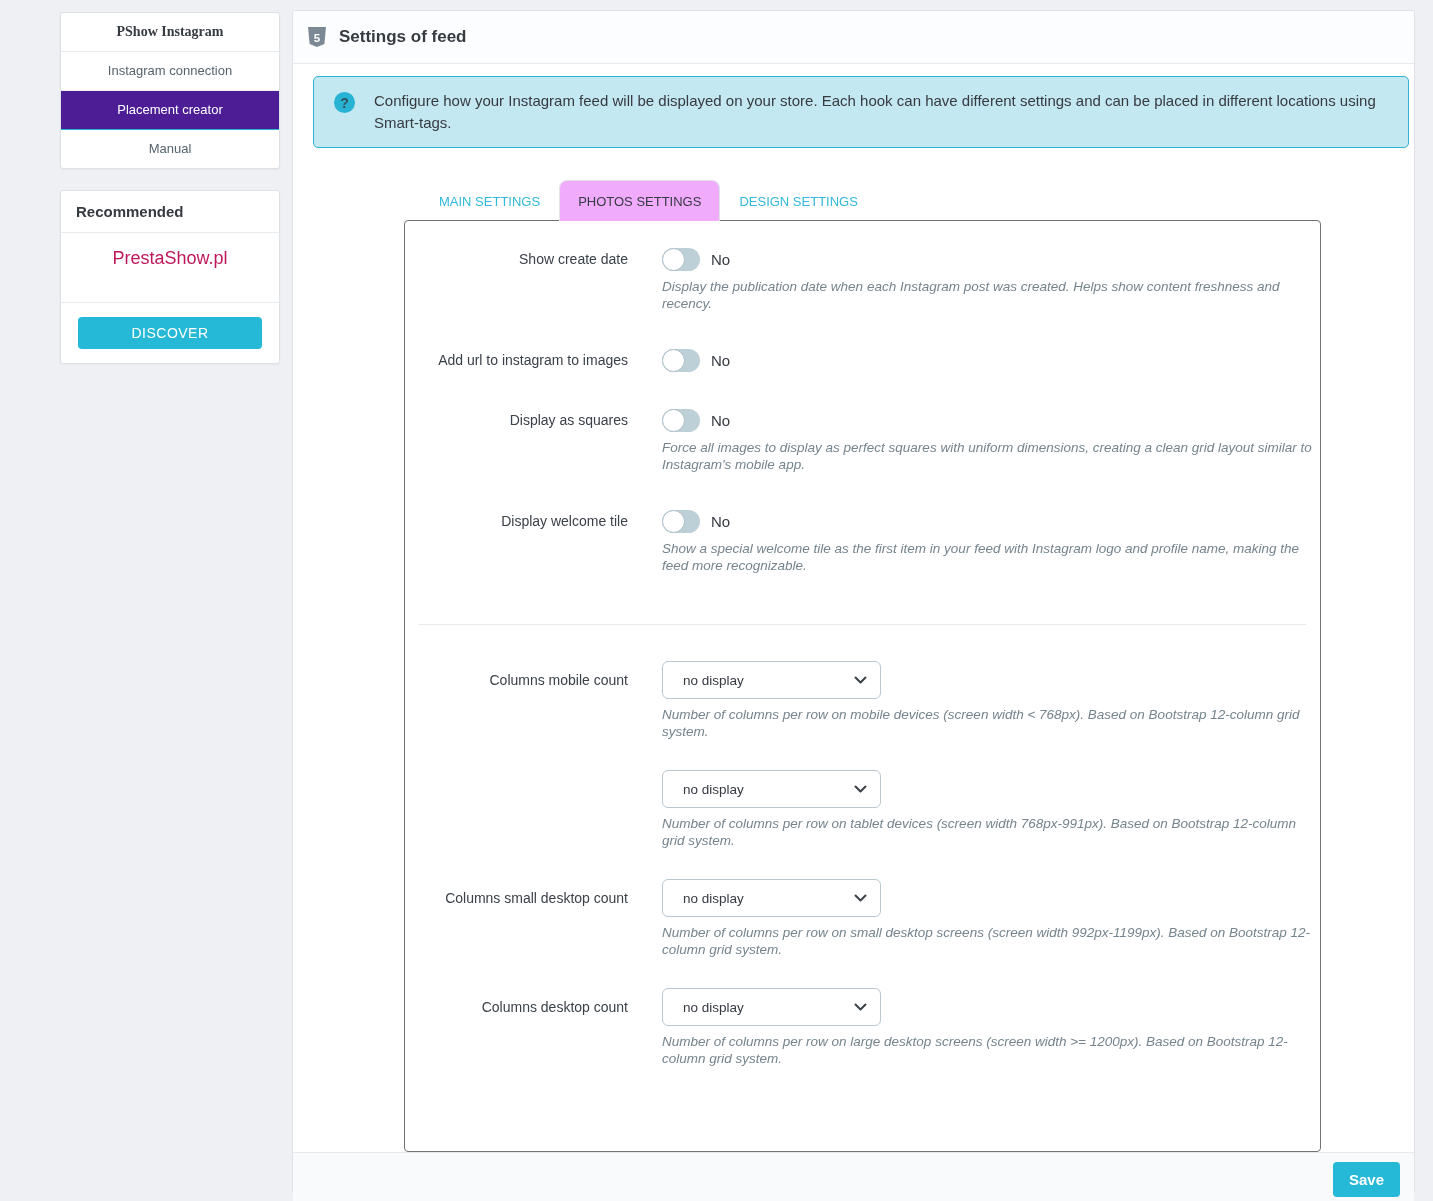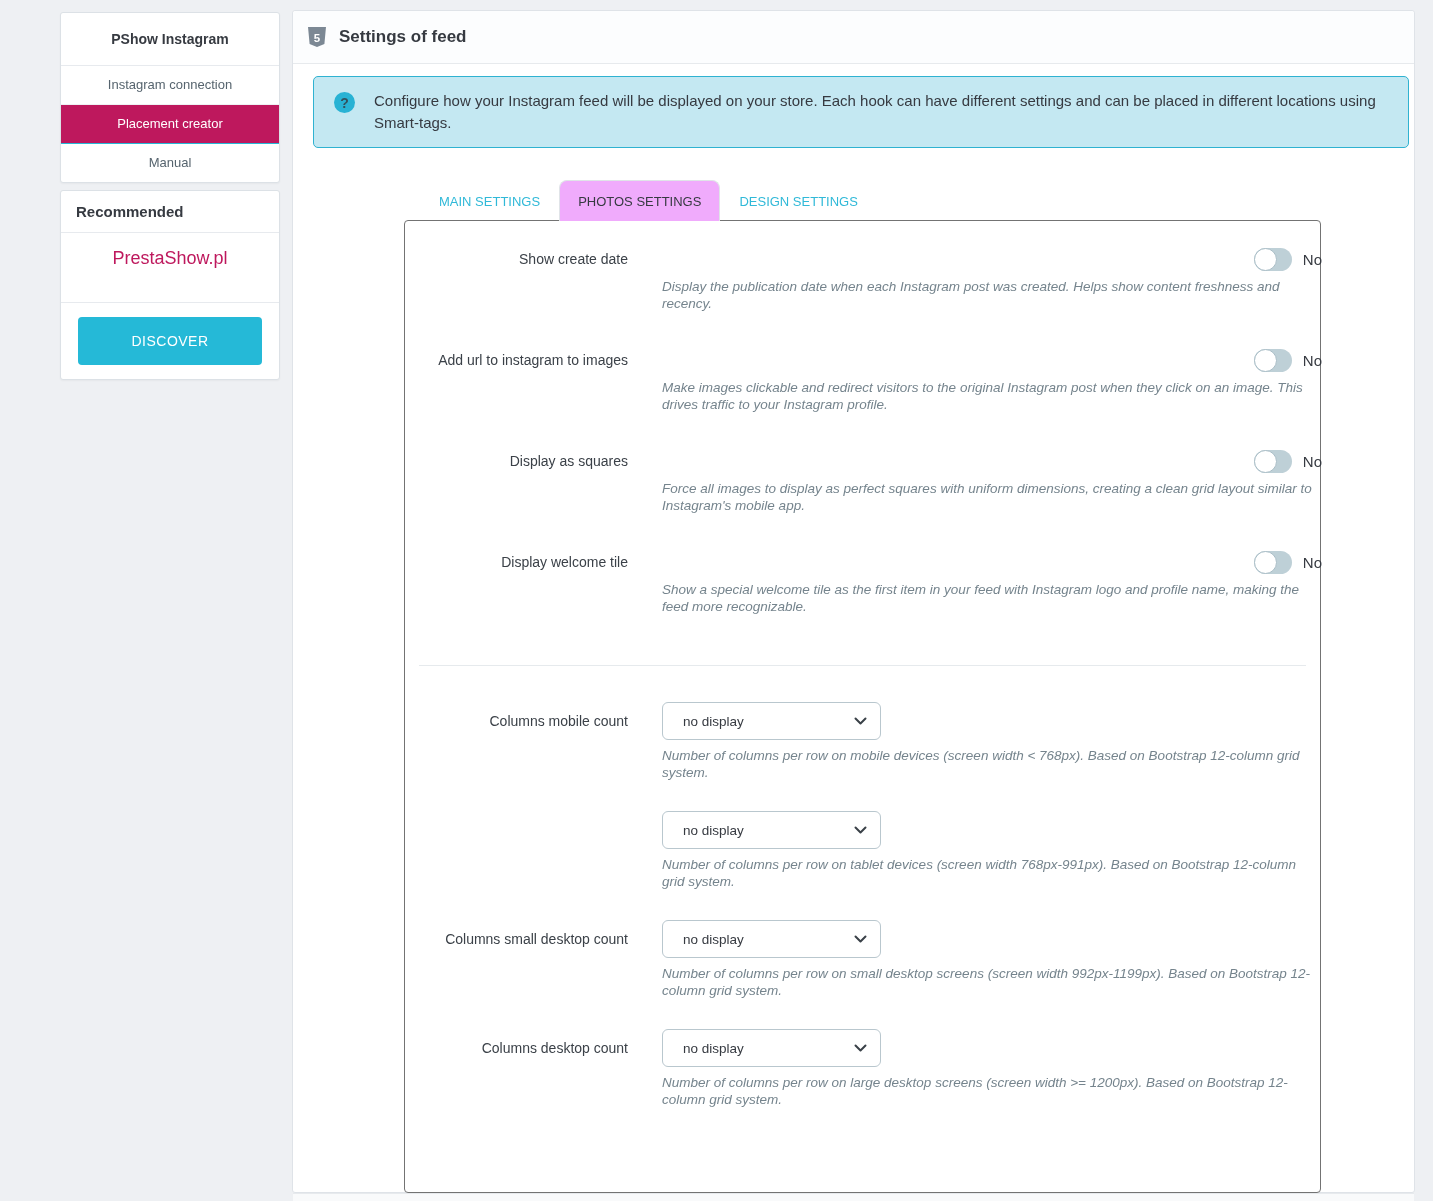--- a/index.html
+++ b/index.html
@@ -12,37 +12,37 @@
   }
   
   .card {
     position:absolute; left:60px; width:220px; box-sizing:border-box;
     background:#fff; border:1px solid #dce1e6; border-radius:3px;
     box-shadow:0 1px 2px rgba(0,0,0,.04);
   }
   #module-nav { top:12px; }
   .module-title {
     text-align:center; font-weight:bold; font-size:14px;
-    padding:18px 8px; border-bottom:1px solid #e7eaee;
+    padding:11px 8px; border-bottom:1px solid #e7eaee;font-family:Liberation Serif, serif;
   }
   .nav-item {
     height:38px; line-height:38px; text-align:center; font-size:13px;
     color:#56646e; border-bottom:1px solid #eef1f3; cursor:pointer;
   }
   .nav-item:last-child { border-bottom:none; }
-  .nav-item.active { background:#be185d; color:#fff; border-color:#25b9d7; }
+  .nav-item.active { background:#4c1d95; color:#fff; border-color:#25b9d7; }
   #recommended { top:190px; }
   .rec-title { font-size:15px; font-weight:bold; padding:12px 15px; border-bottom:1px solid #e7eaee; }
   .brand {
     text-align:center; font-size:18px; color:#be185d; padding:15px 0 33px;
     border-bottom:1px solid #e7eaee; cursor:pointer;
   }
   .discover-wrap { padding:14px 17px; }
   .discover-btn {
-    display:block; width:100%; height:48px; background:#25b9d7; color:#fff;
+    display:block; width:100%; height:32px; background:#25b9d7; color:#fff;
     border:none; border-radius:4px; font-size:14px; letter-spacing:.5px;
     font-family:inherit; cursor:pointer;
   }
   
   #main {
     position:absolute; left:292px; top:10px; width:1123px; height:1183px;
     box-sizing:border-box; background:#fff; border:1px solid #dfe3e8;
     border-radius:3px; display:flex; flex-direction:column;
   }
   .panel-header {
@@ -72,21 +72,21 @@
   }
   .tab.active { background:#f0abfc; border-color:#e0e4e8; color:#363a41; }
   .form-panel {
     border:1px solid #737373; border-radius:4px; background:#fff;
     padding:27px 14px 54px; box-sizing:border-box;
   }
   .frow { display:grid; grid-template-columns:209px 660px; column-gap:34px; }
   .flabel { text-align:right; font-size:14px; line-height:19px; color:#3b4148; }
   .toggle-row .flabel { padding-top:2px; }
   .select-row .flabel { padding-top:10px; }
-  .fcontrol { grid-column:2; grid-row:1;justify-content:flex-end; }
+  .fcontrol { grid-column:2; grid-row:1; }
   .fhelp {
     grid-column:2; margin-top:7px; font-style:italic; font-size:13.5px;
     line-height:17px; color:#75848d;
   }
   .toggle-row { margin-bottom:37px; }
   .select-row { margin-bottom:30px; }
   .switch-wrap { display:flex; align-items:center; gap:11px; }
   .switch {
     width:38px; height:23px; background:#bed0d7; border-radius:12px;
     position:relative; display:inline-block; cursor:pointer; flex:0 0 38px;
@@ -172,21 +172,20 @@
         </div>
 
         <div class="frow toggle-row">
           <div class="flabel">Add url to instagram to images</div>
           <div class="fcontrol switch-wrap">
             <span class="switch">
                 <span class="knob"></span>
               </span>
             <span class="switch-value">No</span>
           </div>
-          <div class="fhelp">Make images clickable and redirect visitors to the original Instagram post when they click on an image. This drives traffic to your Instagram profile.</div>
         </div>
 
         <div class="frow toggle-row">
           <div class="flabel">Display as squares</div>
           <div class="fcontrol switch-wrap">
             <span class="switch">
                 <span class="knob"></span>
               </span>
             <span class="switch-value">No</span>
           </div>

